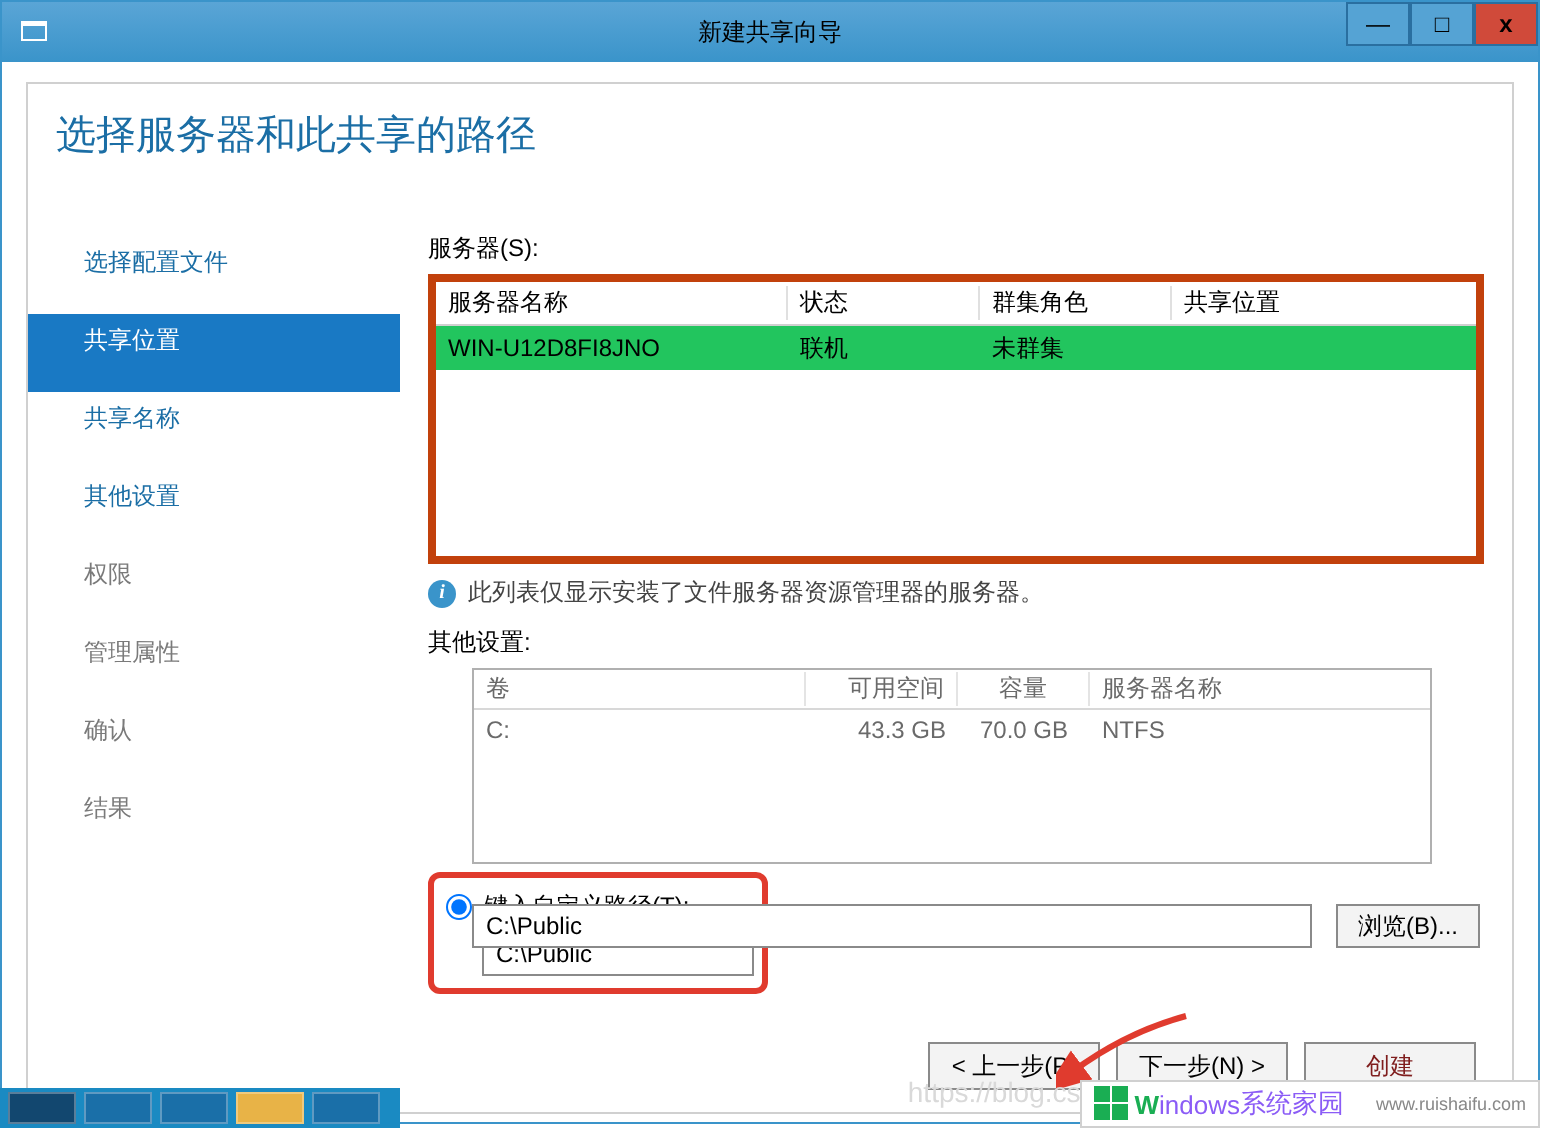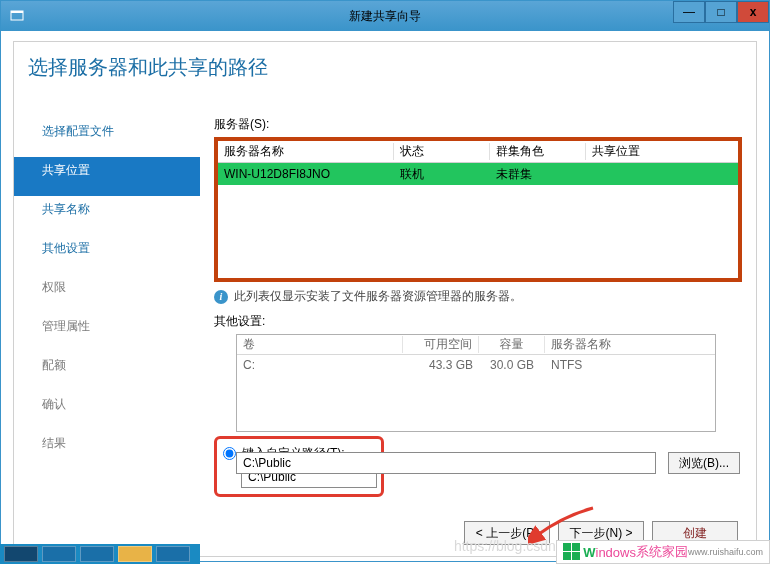--- a/index.html
+++ b/index.html
@@ -231,22 +231,22 @@
     background: #fff;
     border: 1px solid #d0d0d0;
     padding: 2px 6px;
     font-size: 13px;
   }
   .watermark .flag {
     width: 18px; height: 18px;
     margin-right: 2px;
   }
   .watermark b { color: #1AAE53; font-weight: bold; }
-  .watermark .rest { color: #ec4899; }
-  .watermark .sub { font-size: 9px; color: #888; margin-left: 0; }
+  .watermark .rest { color: #8b5cf6; }
+  .watermark .sub { font-size: 9px; color: #888; margin-left: 16px; }
   .blog-wm {
     position: absolute;
     right: 150px; bottom: 10px;
     color: #d9d9d9;
     font-size: 14px;
     pointer-events: none;
   }
 </style>
 </head>
 <body>
@@ -274,21 +274,20 @@
       <div class="heading">选择服务器和此共享的路径</div>
 
       <div class="content">
         <div class="sidebar">
           <div class="step link">选择配置文件</div>
           <div class="step active">共享位置</div>
           <div class="step link">共享名称</div>
           <div class="step link">其他设置</div>
           <div class="step">权限</div>
           <div class="step">管理属性</div>
-          <div class="step">配额</div>
           <div class="step">确认</div>
           <div class="step">结果</div>
         </div>
 
         <div class="main">
 
           <div class="label">服务器(S):</div>
           <div class="server-table">
             <div class="th-row">
               <div class="col-name">服务器名称</div>
@@ -315,21 +314,21 @@
           <div class="vol-table disabled">
             <div class="vth-row">
               <div class="vcol-vol">卷</div>
               <div class="vcol-free">可用空间</div>
               <div class="vcol-cap">容量</div>
               <div class="vcol-fs">服务器名称</div>
             </div>
             <div class="vtd-row">
               <div class="vcol-vol">C:</div>
               <div class="vcol-free">43.3 GB</div>
-              <div class="vcol-cap">30.0 GB</div>
+              <div class="vcol-cap">70.0 GB</div>
               <div class="vcol-fs">NTFS</div>
             </div>
           </div>
 
 
           <div style="display:flex; align-items:flex-start;">
             <span class="highlight-box">
               <div class="radio-row">
                 <input type="radio" name="loc" checked="" style="">
                 <span>键入自定义路径(T):</span>

